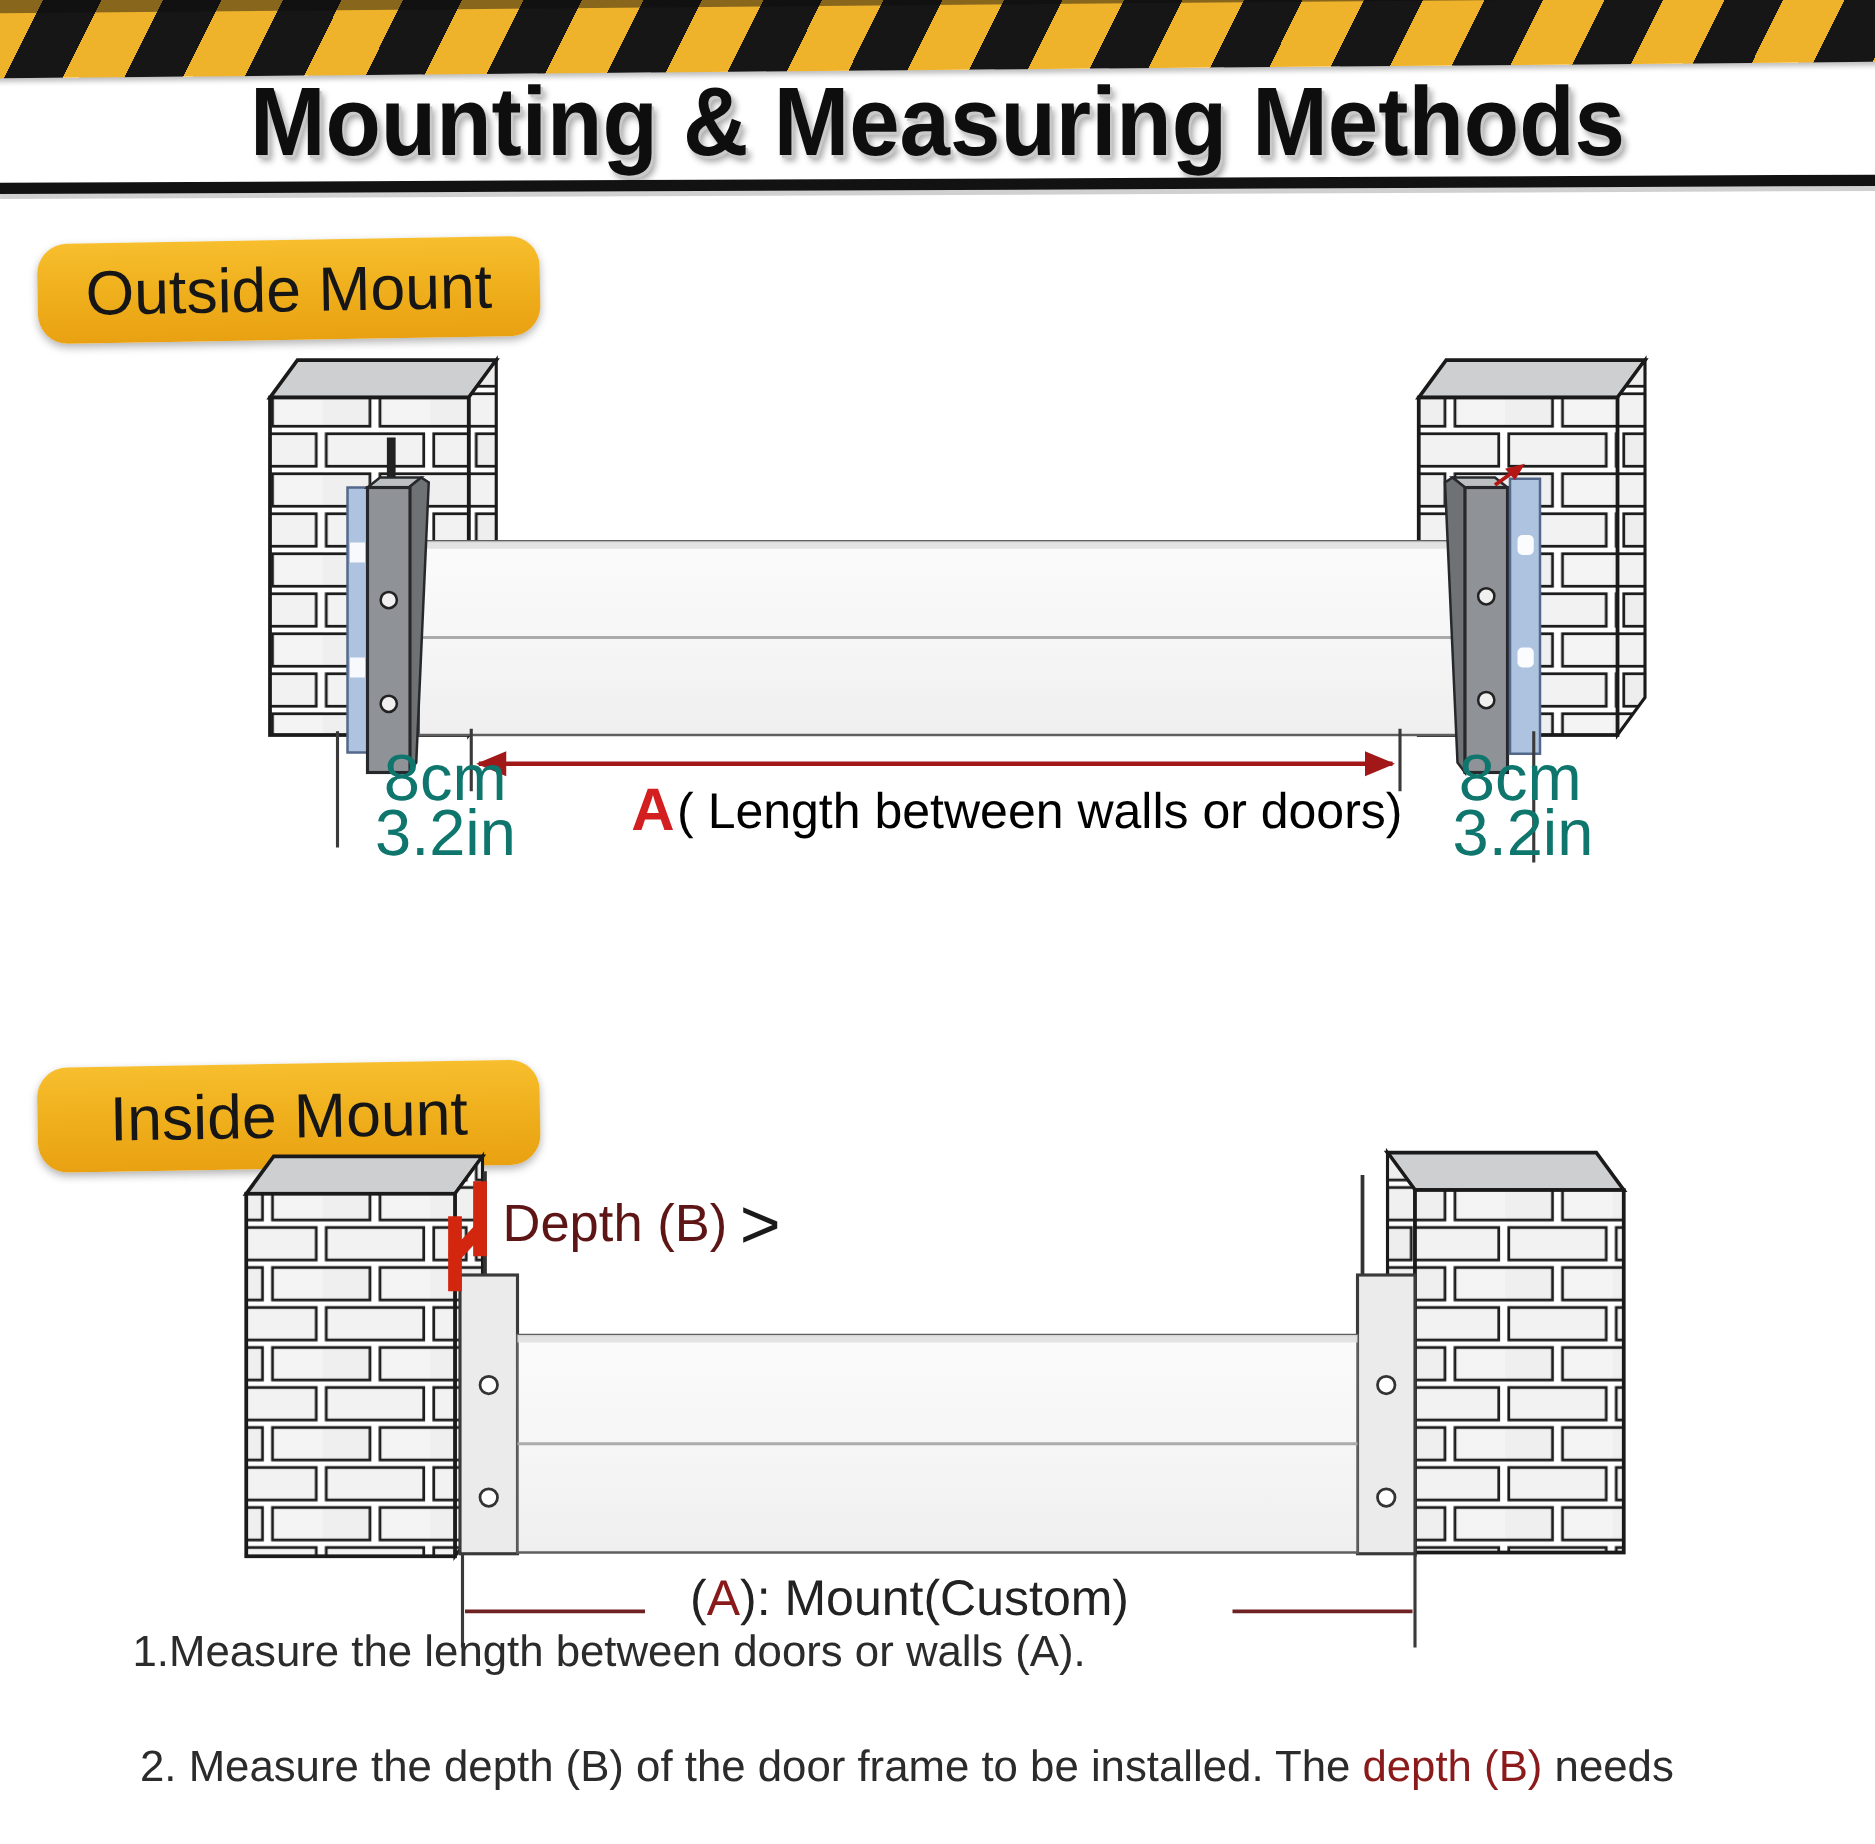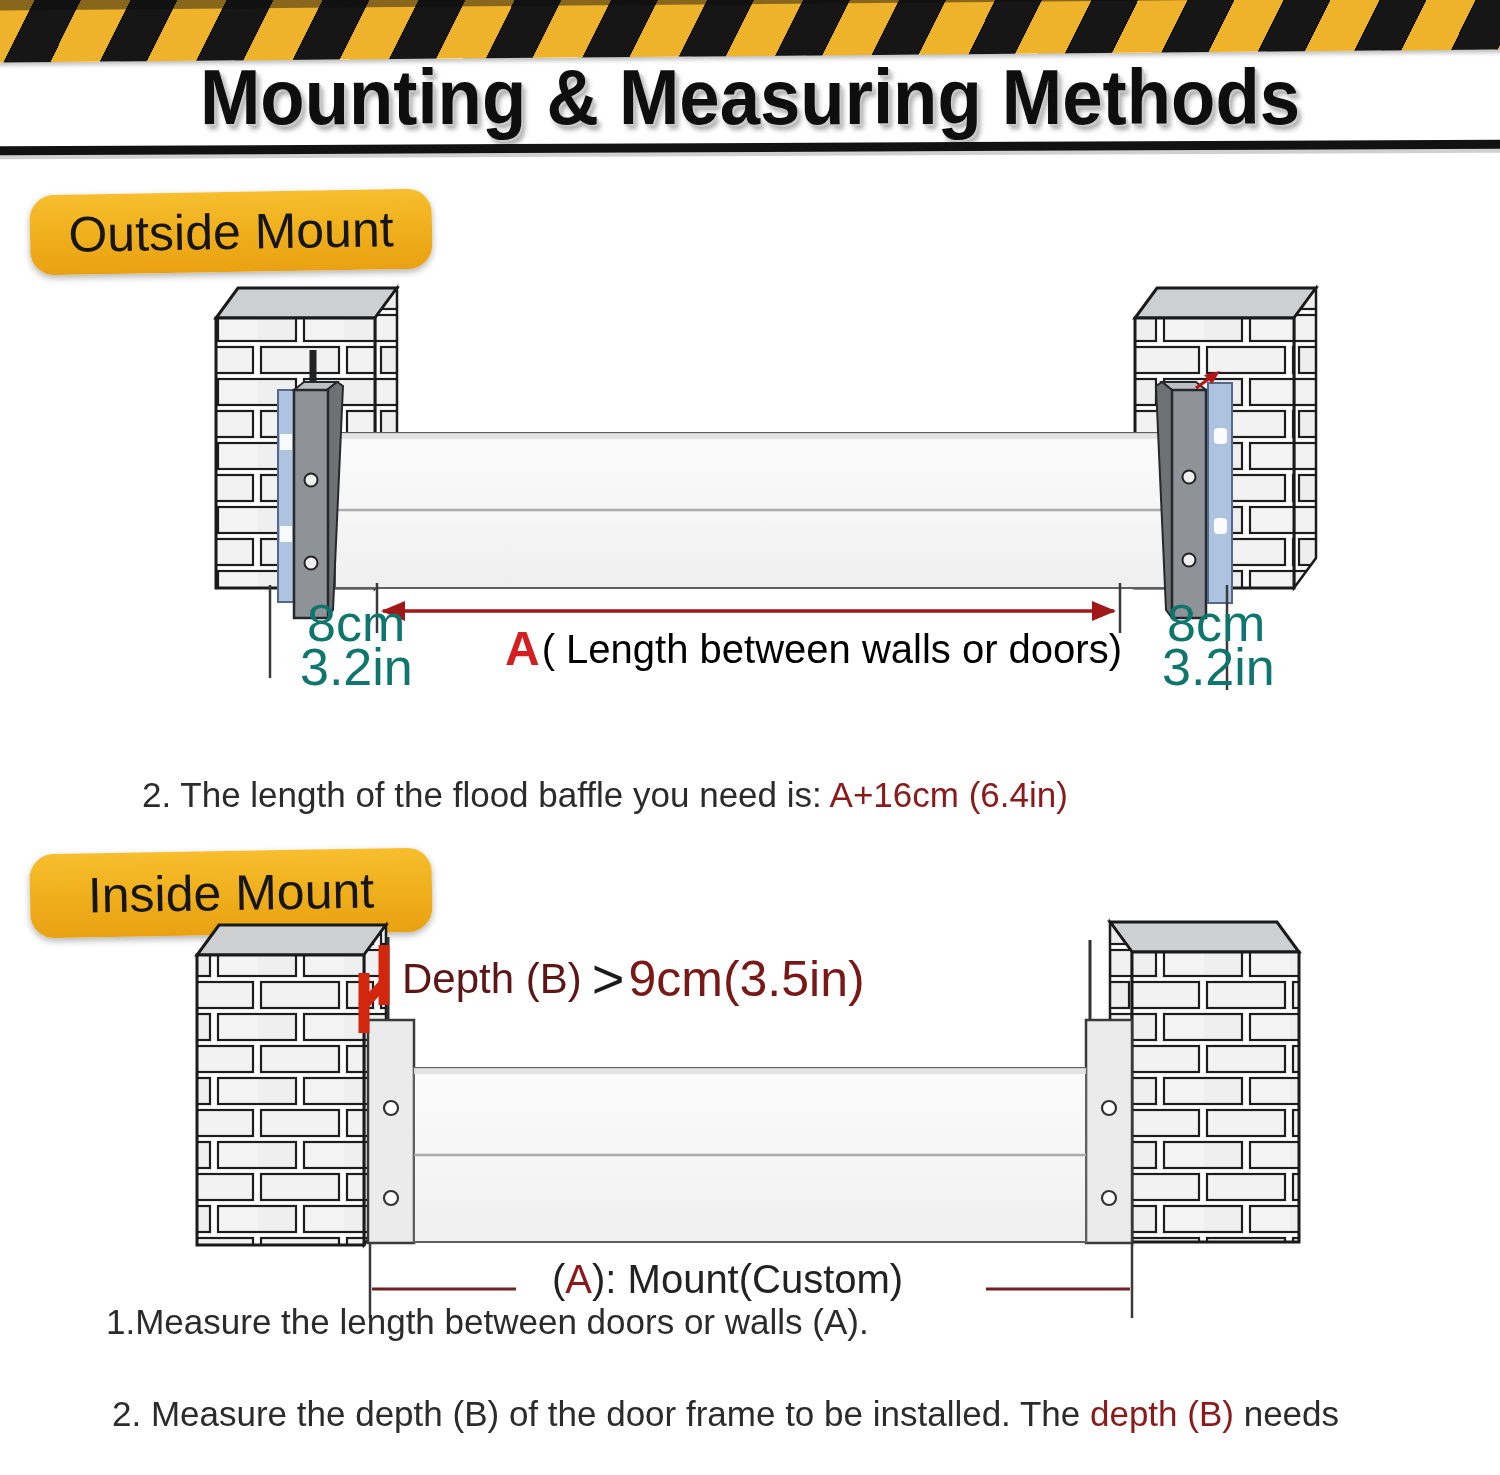--- a/index.html
+++ b/index.html
@@ -154,23 +154,20 @@
 
   <div class="meas" style="left:283px; top:597px;">8cm</div>
   <div class="meas" style="left:276px; top:641px;">3.2in</div>
   <div class="a-row" style="left:505px; top:627px;">
     <span class="a-red">A</span>
     <span class="a-rest">( Length between walls or doors)</span>
   </div>
   <div class="meas" style="left:1143px; top:597px;">8cm</div>
   <div class="meas" style="left:1138px; top:641px;">3.2in</div>
 
-  <div class="instr" style="left:142px; top:773px;">
-    <span>2. The length of the flood baffle you need is: </span><span class="em-red">A+16cm (6.4in)</span>
-  </div>
 
   <div class="badge inside">
     <span>Inside Mount</span>
   </div>
 
   <svg id="inside-svg" class="diagram" viewBox="0 0 1500 420">
     <defs>
       <pattern id="ibF" width="86" height="64" patternUnits="userSpaceOnUse">
         <rect width="86" height="64" fill="#ffffff"></rect>
         <rect x="3" y="3" width="78" height="26" fill="#f2f2f2" stroke="#1d1d1d" stroke-width="2.2"></rect>
@@ -232,21 +229,20 @@
       <line x1="370" y1="328" x2="370" y2="403" stroke="#3a3a3a" stroke-width="2.5"></line>
       <line x1="1132" y1="328" x2="1132" y2="403" stroke="#3a3a3a" stroke-width="2.5"></line>
       <line x1="372" y1="374" x2="516" y2="374" stroke="#6e2222" stroke-width="3"></line>
       <line x1="986" y1="374" x2="1130" y2="374" stroke="#6e2222" stroke-width="3"></line>
     </g>
   </svg>
 
   <div class="depth-row">
     <span class="depth-label">Depth (B)</span>
     <span class="depth-gt">&gt;</span>
-    <span class="depth-val">9cm(3.5in)</span>
   </div>
   <div class="lenA">
     <span>(</span><span class="em">A</span><span>): Mount(Custom)</span>
   </div>
 
   <div class="instr" style="left:106px; top:1300px;">1.Measure the length between doors or walls (A).</div>
   <div class="instr" style="left:112px; top:1392px;">
     <span>2. Measure the depth (B) of the door frame to be installed. The </span><span class="em-red">depth (B)</span><span> needs</span>
   </div>
 

